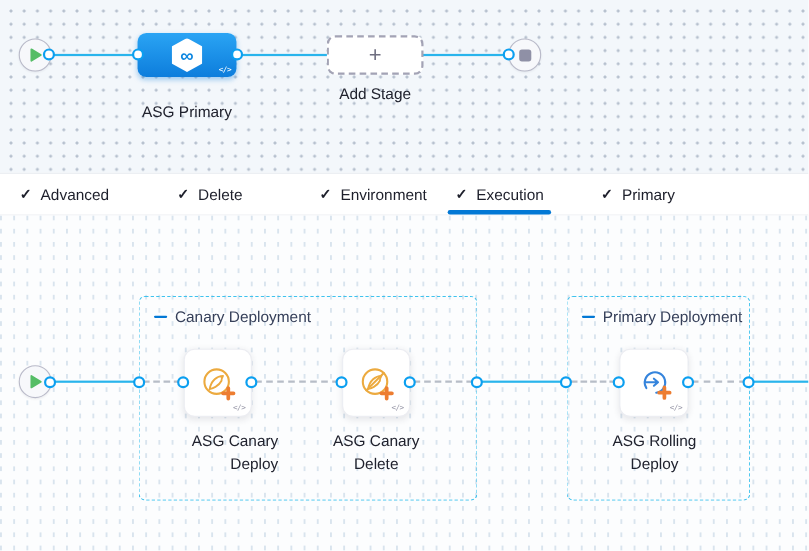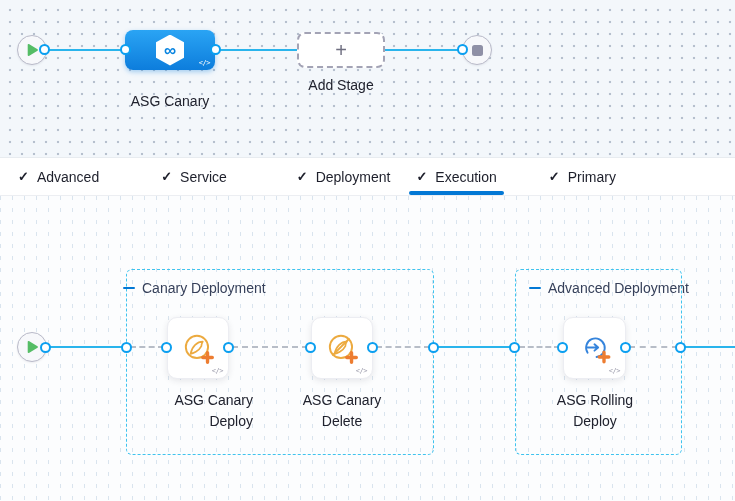--- a/index.html
+++ b/index.html
@@ -115,41 +115,41 @@
   </div>
 
   <div class="add-stage">
     <span>+</span>
   </div>
 
   <div class="node-circle" style="left:462px;top:35px;">
     <div class="stop-square"></div>
   </div>
 
-  <div class="node-label" style="left:110px;top:91px;width:120px;">ASG Canary</div>
+  <div class="node-label" style="left:110px;top:91px;width:120px;">ASG Primary</div>
   <div class="node-label" style="left:297px;top:75px;width:88px;">Add Stage</div>
 
   <span class="port" style="left:39px;top:44px;"></span>
   <span class="port" style="left:120px;top:44px;"></span>
   <span class="port" style="left:210px;top:44px;"></span>
   <span class="port" style="left:457px;top:44px;"></span>
 </div>
 
 <div class="tabbar">
   <div class="tab t1">
     <span class="check">✓</span>
     <span class="tab-label">Advanced</span>
   </div>
   <div class="tab t2">
     <span class="check">✓</span>
-    <span class="tab-label">Service</span>
+    <span class="tab-label">Delete</span>
   </div>
   <div class="tab t3">
     <span class="check">✓</span>
-    <span class="tab-label">Deployment</span>
+    <span class="tab-label">Environment</span>
   </div>
   <div class="tab t4 active">
     <span class="check">✓</span>
     <span class="tab-label">Execution</span>
   </div>
   <div class="tab t5">
     <span class="check">✓</span>
     <span class="tab-label">Primary</span>
   </div>
 </div>
@@ -166,29 +166,29 @@
   <div class="dline" style="left:519px;top:150px;width:41px;"></div>
   <div class="dline" style="left:629px;top:150px;width:49px;"></div>
 
   <div class="node-circle" style="left:17px;top:136px;">
     <svg width="13" height="14" viewBox="0 0 13 14">
       <path d="M2.5 1.8l8.6 5.2-8.6 5.2z" fill="#55bd66" stroke="#55bd66" stroke-width="1.6" stroke-linejoin="round"></path>
     </svg>
   </div>
 
   <div class="group-box" style="left:126px;top:73px;width:308px;height:186px;"></div>
-  <div class="group-title" style="left:123px;top:84px;justify-content:center;">
+  <div class="group-title" style="left:140px;top:84px;justify-content:center;">
     <span class="collapse-bar"></span>
     <span>Canary Deployment</span>
   </div>
 
   <div class="group-box" style="left:515px;top:73px;width:167px;height:186px;"></div>
   <div class="group-title" style="left:529px;top:84px;">
     <span class="collapse-bar"></span>
-    <span>Advanced Deployment</span>
+    <span>Primary Deployment</span>
   </div>
 
   <div class="step-node" style="left:167px;top:121px;">
     <svg width="36" height="36" viewBox="0 0 34 34">
       <circle cx="16" cy="16" r="10.5" fill="none" stroke="#ecaa3f" stroke-width="1.8"></circle>
       <path d="M10 22.5c1.2-7.5 6.5-11.5 11.5-11.5 0 0-1.3 2.2-1.3 4.2 0 0-1.7 3.3-5.2 5.3-2 1.1-5 2-5 2z" fill="#fff" stroke="#ecaa3f" stroke-width="1.6" stroke-linejoin="round"></path>
       <path d="M21.5 26h9M26 21.5v9" stroke="#ed7d31" stroke-width="3.2" stroke-linecap="round"></path>
     </svg>
     <span class="code-glyph gray">&lt;/&gt;</span>
   </div>

